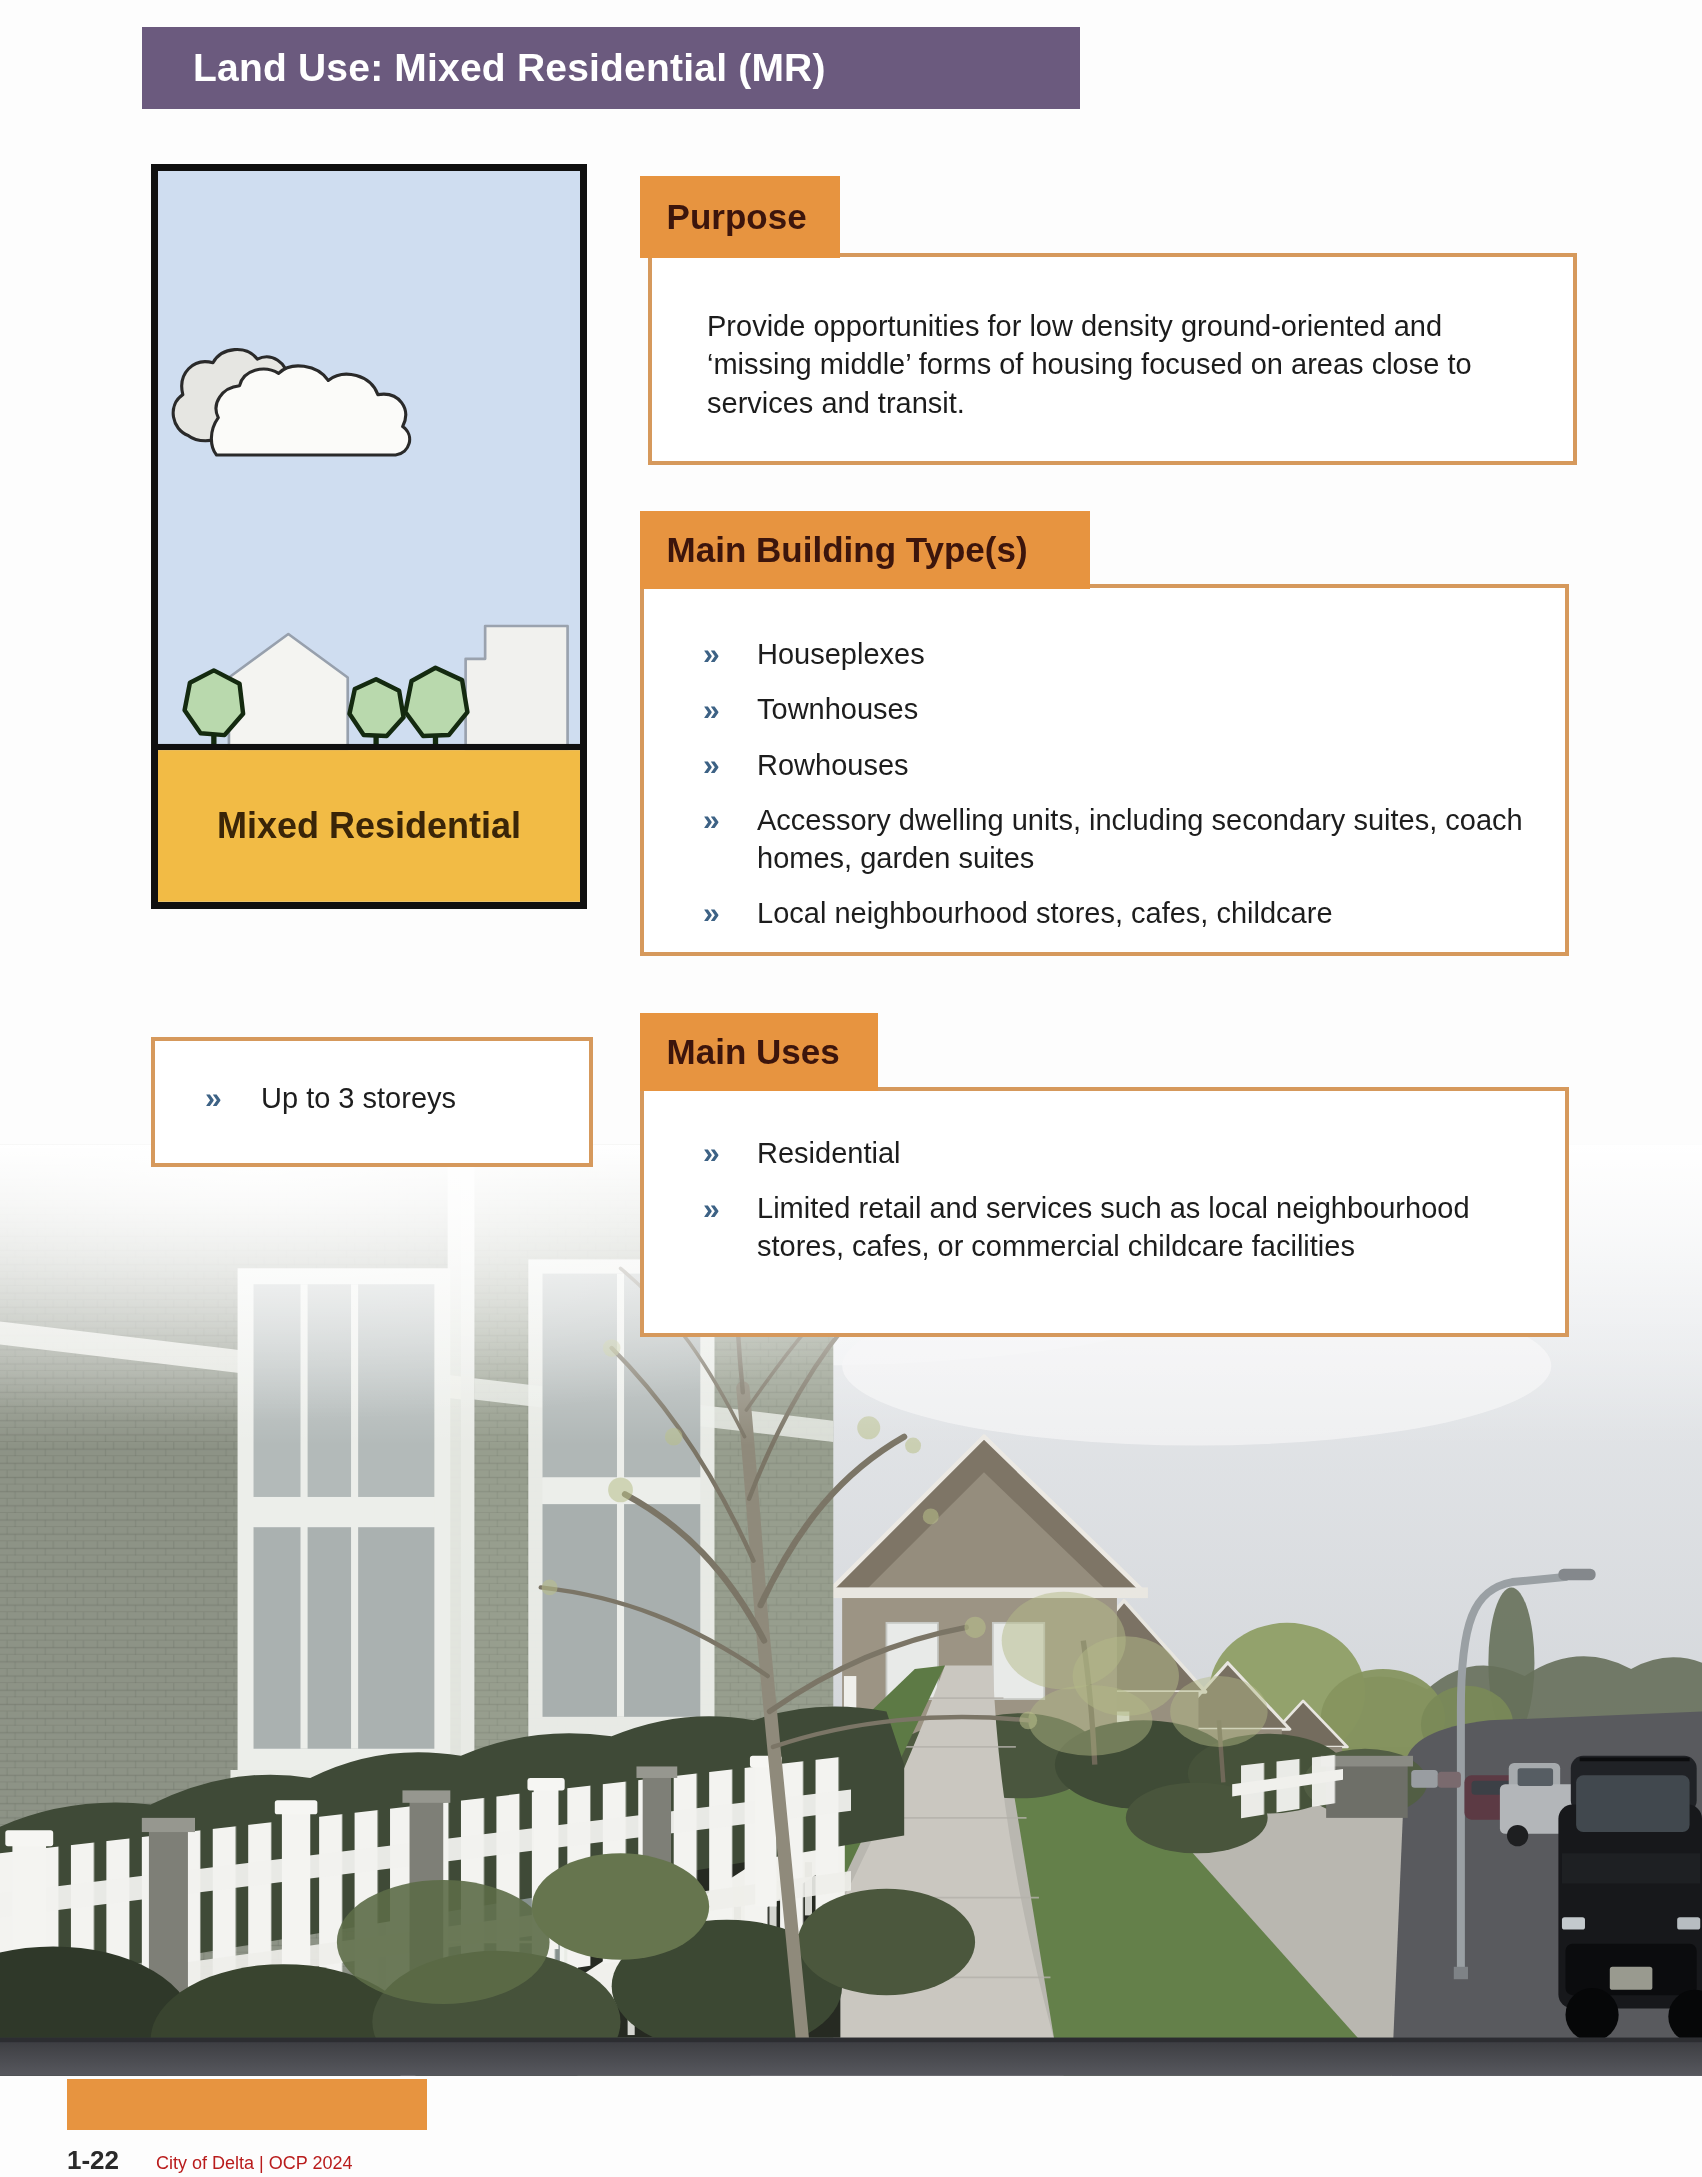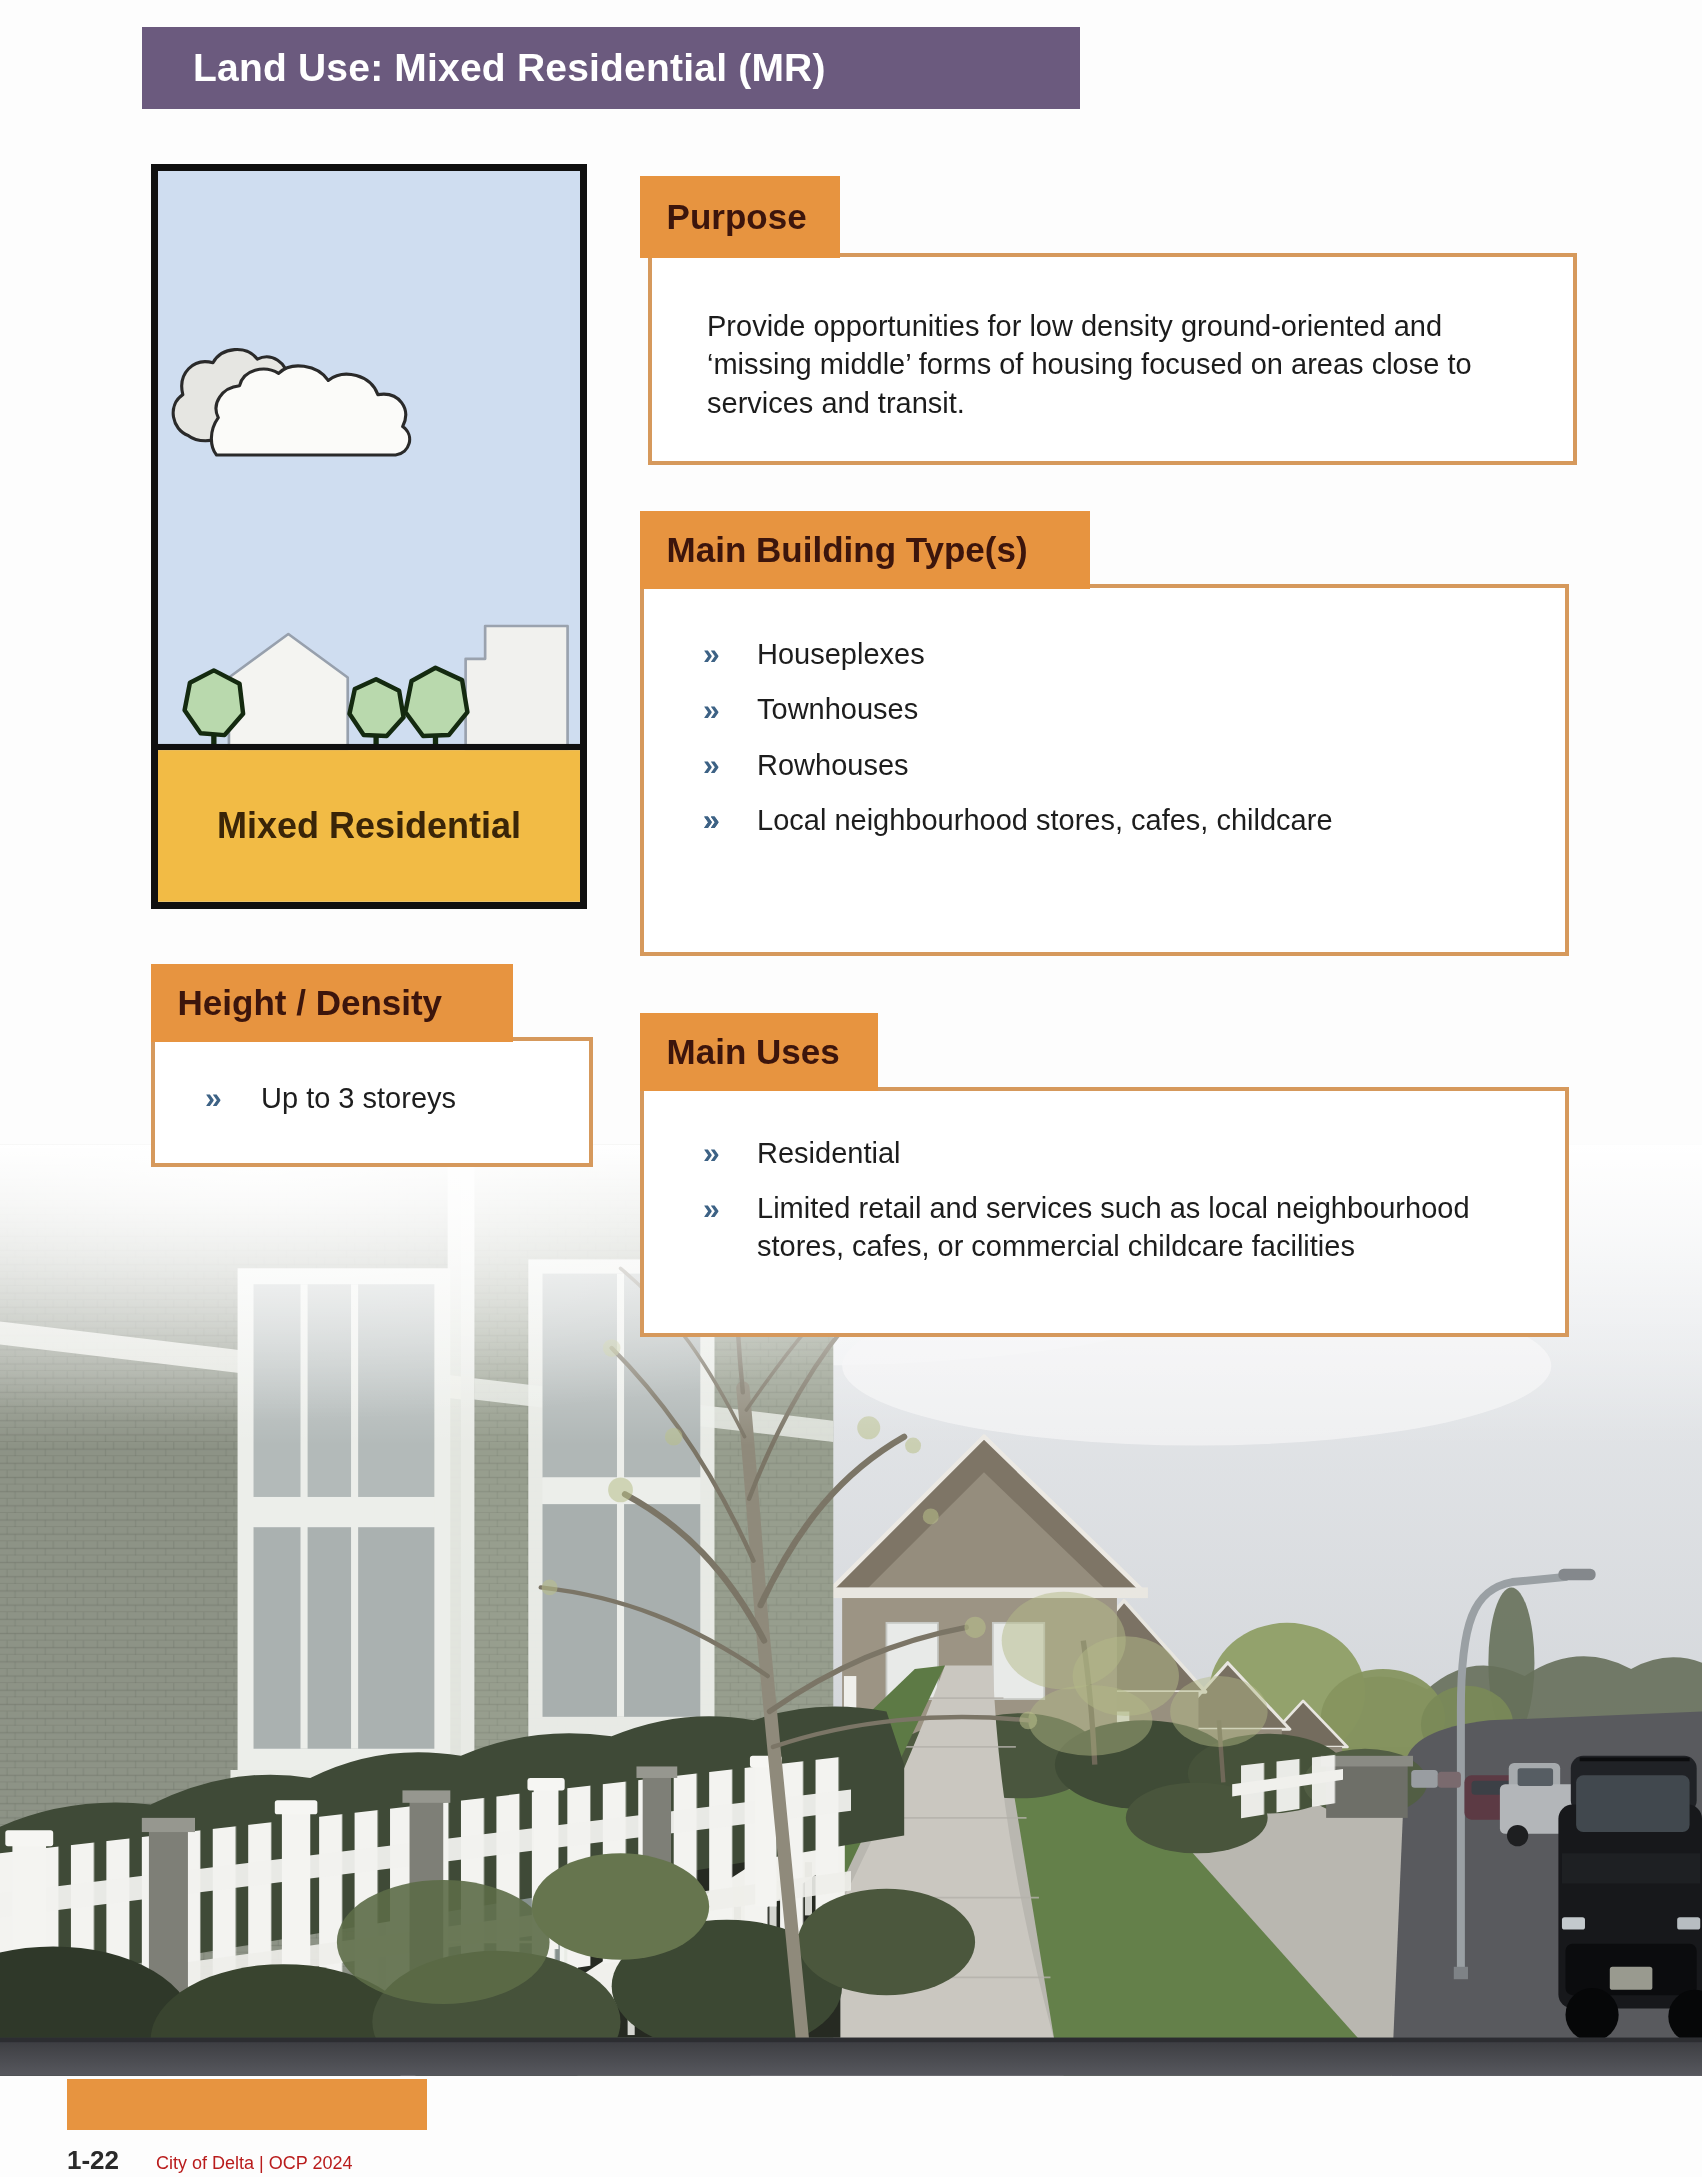--- a/index.html
+++ b/index.html
@@ -107,28 +107,25 @@
   </div>
 
   <div class="sec-header mbt-header">
     <span>Main Building Type(s)</span>
   </div>
   <div class="sec-box mbt-box">
     <ul class="blist">
       <li><span class="bullet">»</span><span class="item-text">Houseplexes</span></li>
       <li><span class="bullet">»</span><span class="item-text">Townhouses</span></li>
       <li><span class="bullet">»</span><span class="item-text">Rowhouses</span></li>
-      <li><span class="bullet">»</span></li>
+      <li><span class="bullet">»</span><span class="item-text">Accessory dwelling units, including secondary suites, coach homes, garden suites</span></li>
       <li><span class="bullet">»</span><span class="item-text">Local neighbourhood stores, cafes, childcare</span></li>
     </ul>
   </div>
 
-  <div class="sec-header hd-header">
-    <span>Height / Density</span>
-  </div>
   <div class="sec-box hd-box">
     <ul class="blist">
       <li><span class="bullet">»</span><span class="item-text">Up to 3 storeys</span></li>
     </ul>
   </div>
 
   <div class="sec-header mu-header">
     <span>Main Uses</span>
   </div>
   <div class="sec-box mu-box">

